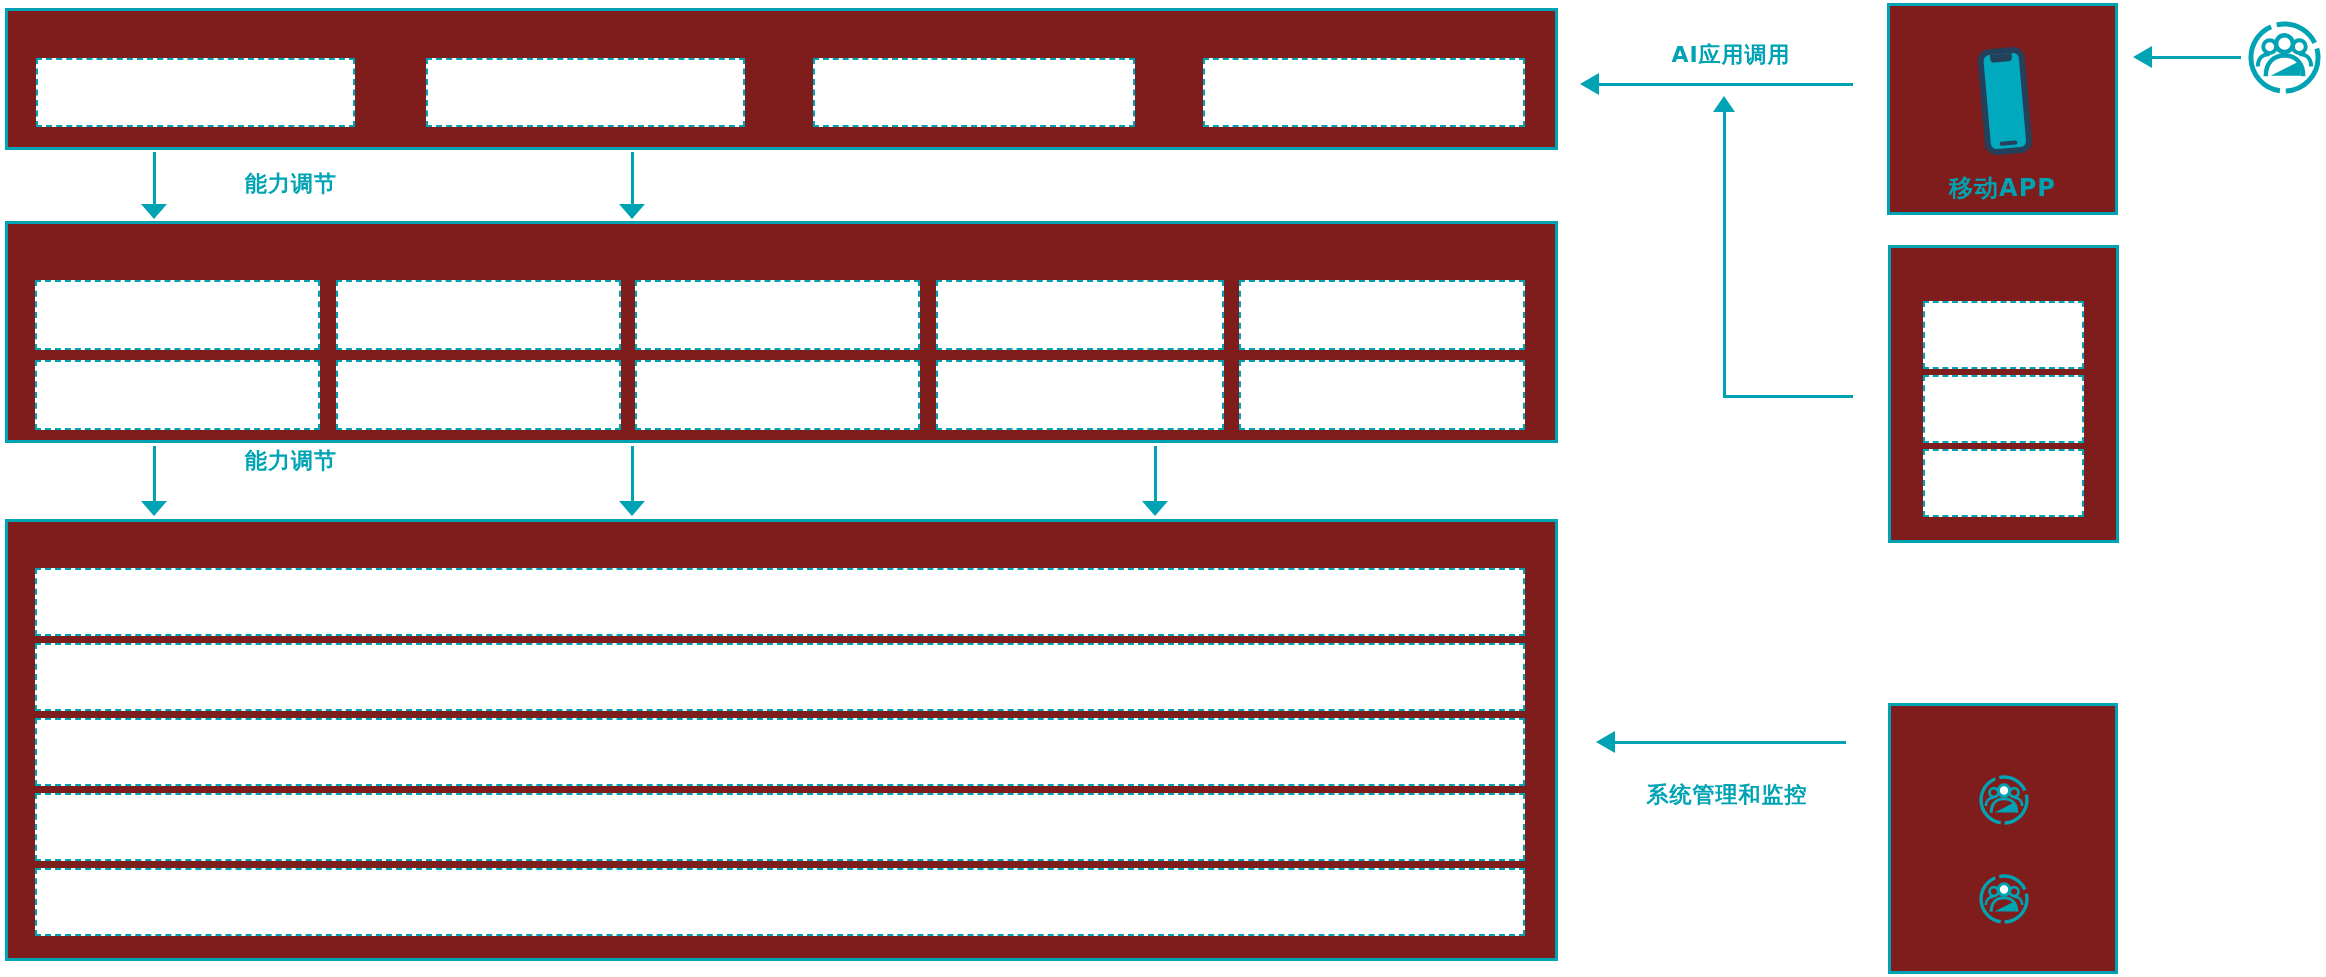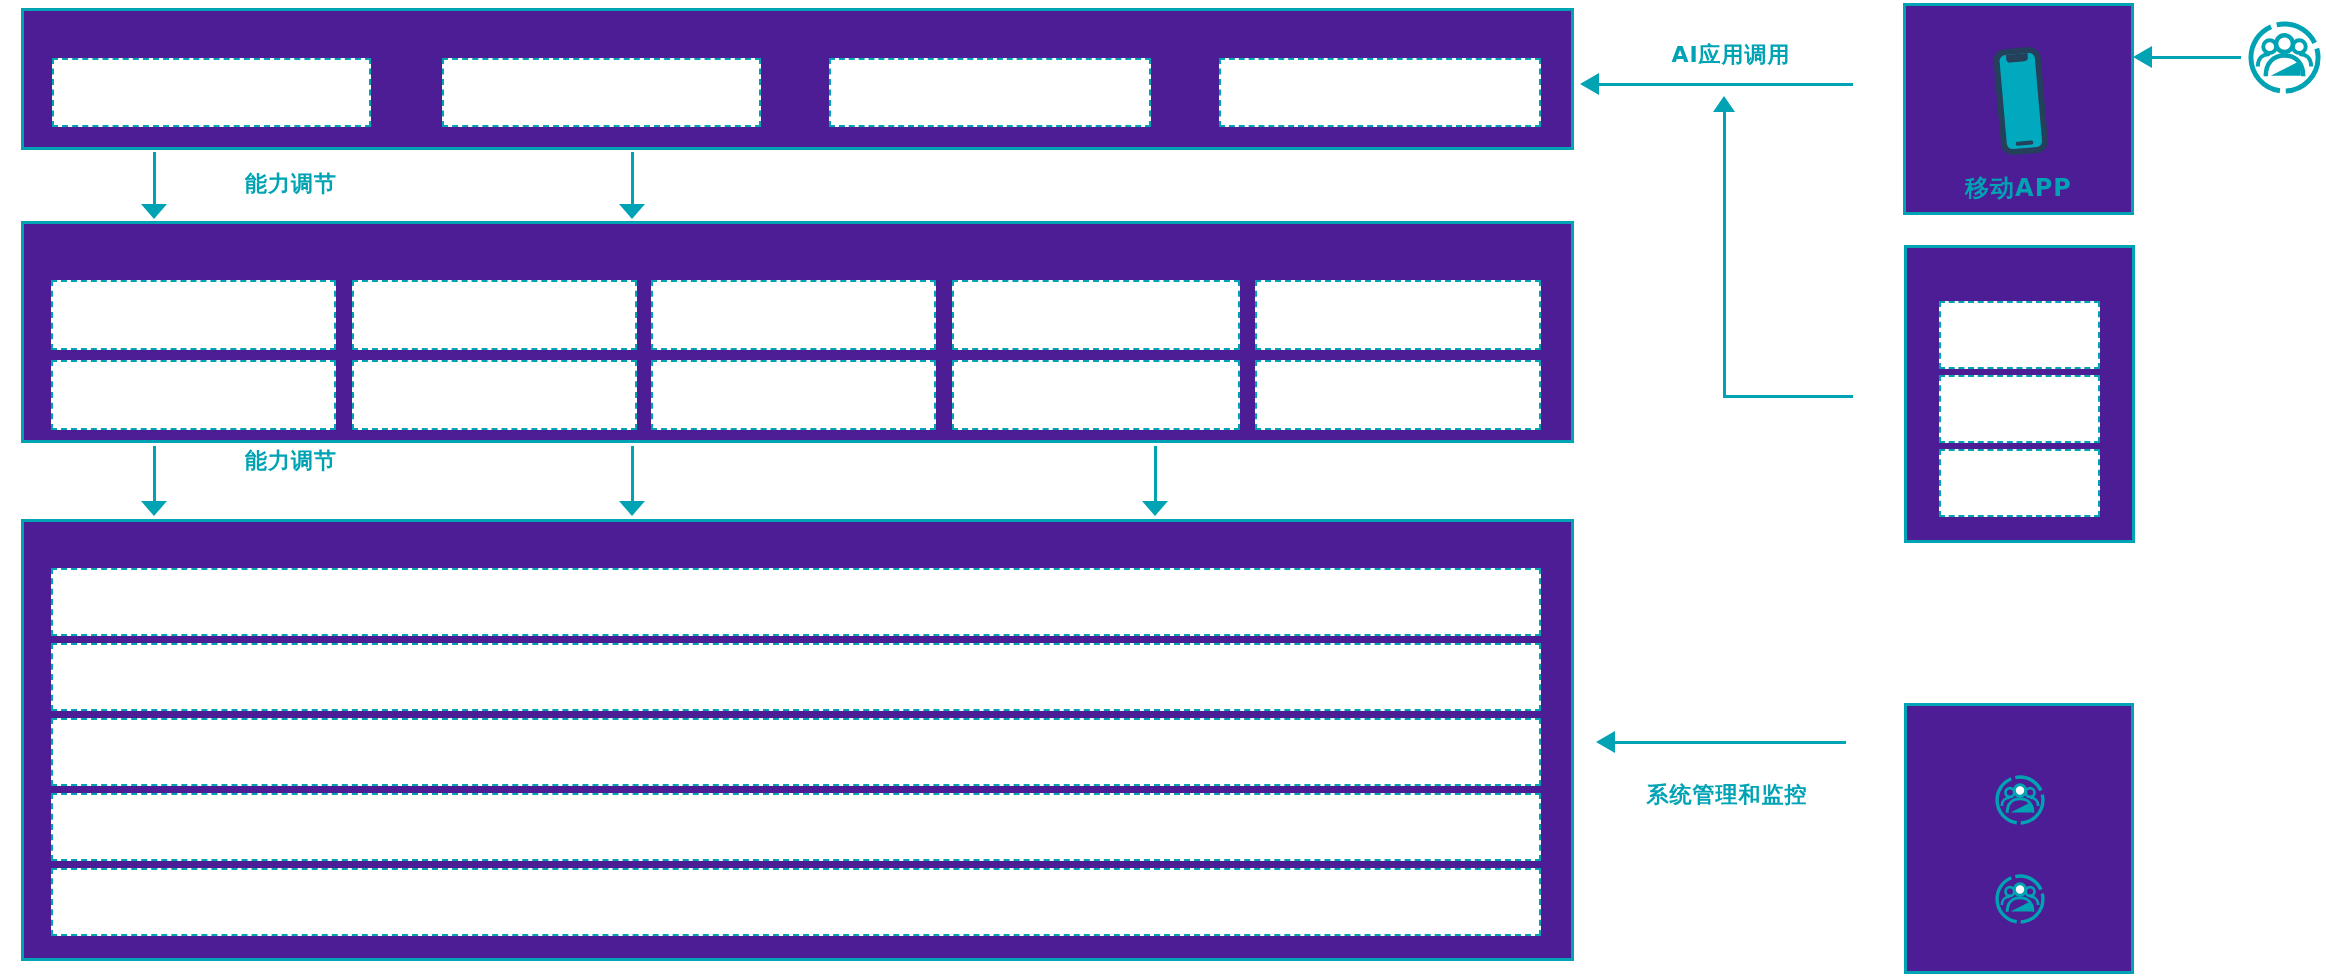--- a/index.html
+++ b/index.html
@@ -5,21 +5,21 @@
   :root{
     --teal:#00a3b4;
     --phone-navy:#25405b;
     --phone-screen:#00a9bd;
   }
   html,body{margin:0;padding:0;background:#fff;}
   .canvas{
     position:relative;width:2326px;height:977px;background:#fff;overflow:hidden;
     font-family:"DejaVu Sans","Liberation Sans",sans-serif;
   }
-  .solid-box{position:absolute;border:3px solid var(--teal);box-sizing:border-box;background:#4c1d95;margin-left:16px;}
+  .solid-box{position:absolute;border:3px solid var(--teal);box-sizing:border-box;background:#7f1d1d;}
   .ph{position:absolute;border:2px dashed var(--teal);box-sizing:border-box;background:#fff;}
   .cn-label{
     position:absolute;color:var(--teal);font-weight:bold;font-size:22px;
     letter-spacing:1px;white-space:nowrap;line-height:1;
   }
   .centered{text-align:center;}
   
   .arrow-down{position:absolute;width:32px;}
   .arrow-down .shaft{position:absolute;left:14.5px;top:0;width:3px;background:var(--teal);}
   .arrow-down .head{position:absolute;left:3px;bottom:0;width:0;height:0;

